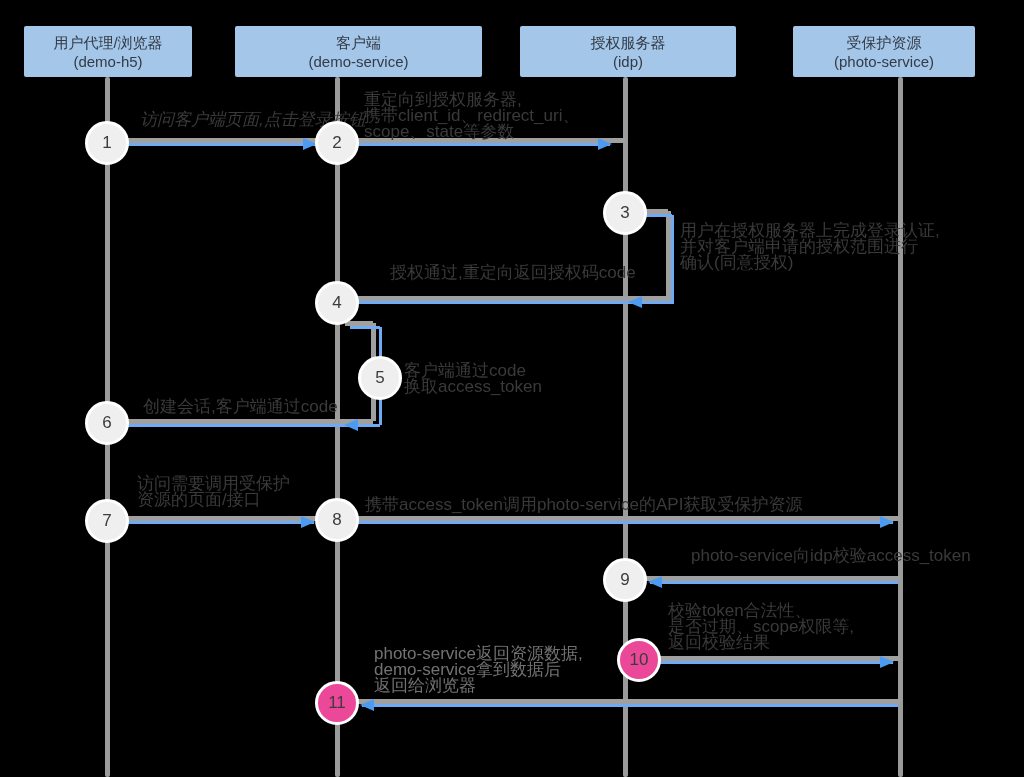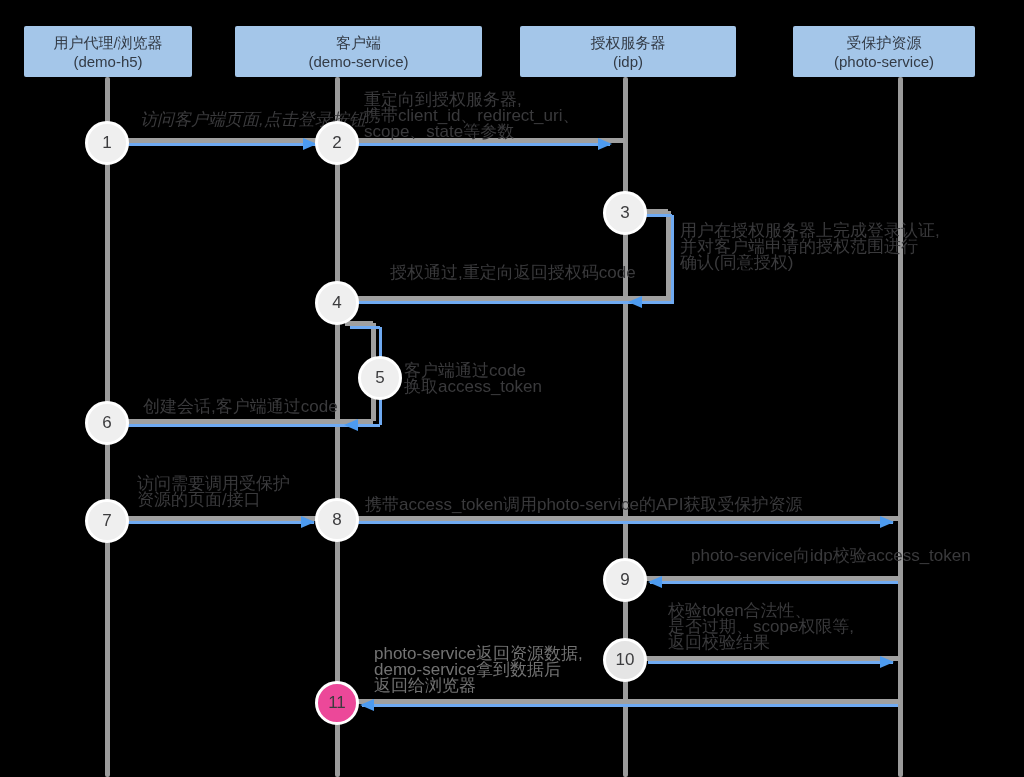--- a/index.html
+++ b/index.html
@@ -104,21 +104,21 @@
       </div>
       <div class="step-circle" style="left: 85px; top: 499px; background: rgb(239, 239, 239); border-color: rgb(255, 255, 255); color: rgb(60, 60, 62);">
         <div class="step-number">7</div>
       </div>
       <div class="step-circle" style="left: 315px; top: 498px; background: rgb(239, 239, 239); border-color: rgb(255, 255, 255); color: rgb(60, 60, 62);">
         <div class="step-number">8</div>
       </div>
       <div class="step-circle" style="left: 603px; top: 558px; background: rgb(239, 239, 239); border-color: rgb(255, 255, 255); color: rgb(60, 60, 62);">
         <div class="step-number">9</div>
       </div>
-      <div class="step-circle" style="left: 603px; top: 638px; background: #e5e5e5; border-color: rgb(255, 255, 255); color: rgb(60, 60, 62);">
+      <div class="step-circle" style="left: 617px; top: 638px; background: #ec4899; border-color: rgb(255, 255, 255); color: rgb(60, 60, 62);">
         <div class="step-number">10</div>
       </div>
       <div class="step-circle" style="left: 315px; top: 681px; background: #ec4899; border-color: rgb(255, 255, 255); color: rgb(60, 60, 62);">
         <div class="step-number">11</div>
       </div>
     </div>
   <div id="labels">
       <div class="msg-label" style="left: 140px; top: 112px; color: rgb(58, 58, 60); font-style: italic;">
         <div class="msg-label-line">访问客户端页面,点击登录按钮</div>
       </div>

